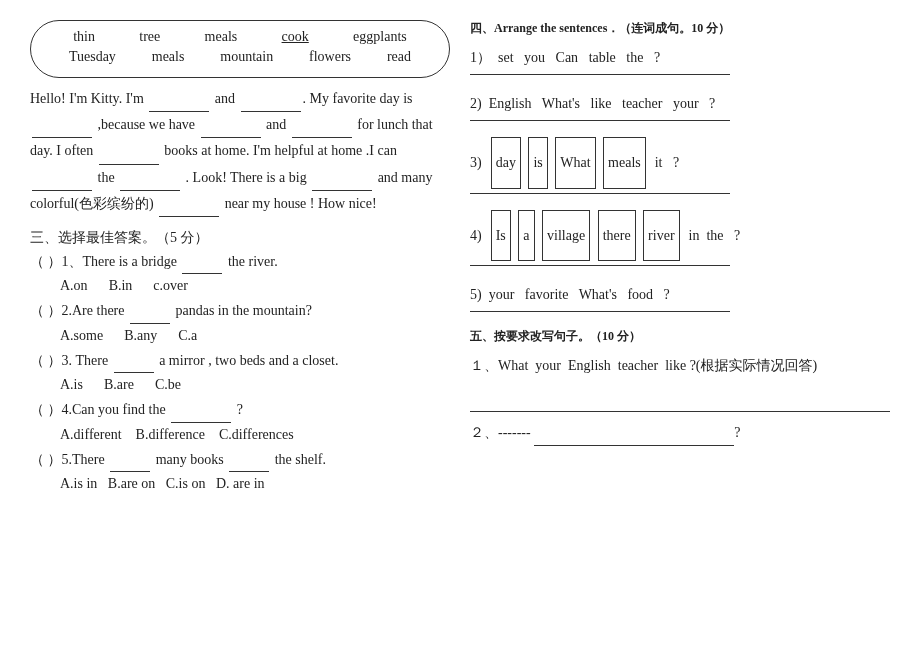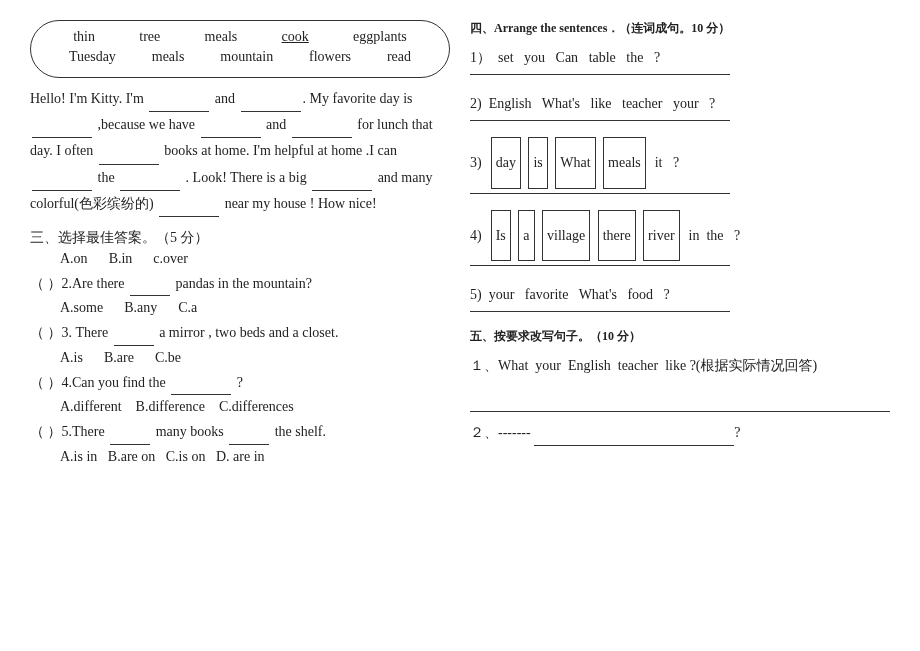--- a/index.html
+++ b/index.html
@@ -122,20 +122,23 @@
     </div>
 
     
     <div class="intro-text">
       Hello! I'm Kitty. I'm <span class="blank">&nbsp;</span> and <span class="blank">&nbsp;</span>. My favorite day is <span class="blank">&nbsp;</span> ,because we have <span class="blank">&nbsp;</span> and <span class="blank">&nbsp;</span> for lunch that day. I often <span class="blank">&nbsp;</span> books at home. I'm helpful at home .I can <span class="blank">&nbsp;</span> the <span class="blank">&nbsp;</span> . Look! There is a big <span class="blank">&nbsp;</span> and many colorful(色彩缤纷的) <span class="blank">&nbsp;</span> near my house ! How nice!
     </div>
 
     
     <div class="section-title">三、选择最佳答案。（5 分）</div>
 
+    <div class="mc-item">
+      <span>（ ）</span>1、There  is  a  bridge  <span class="blank-sm">&nbsp;</span>  the  river.
+    </div>
     <div class="options">
       <span>A.on</span>&nbsp;&nbsp;&nbsp;&nbsp;&nbsp;
       <span>B.in</span>&nbsp;&nbsp;&nbsp;&nbsp;&nbsp;
       <span>c.over</span>
     </div>
 
     <div class="mc-item">
       <span>（ ）</span>2.Are  there  <span class="blank-sm">&nbsp;</span>  pandas  in  the  mountain?
     </div>
     <div class="options">

